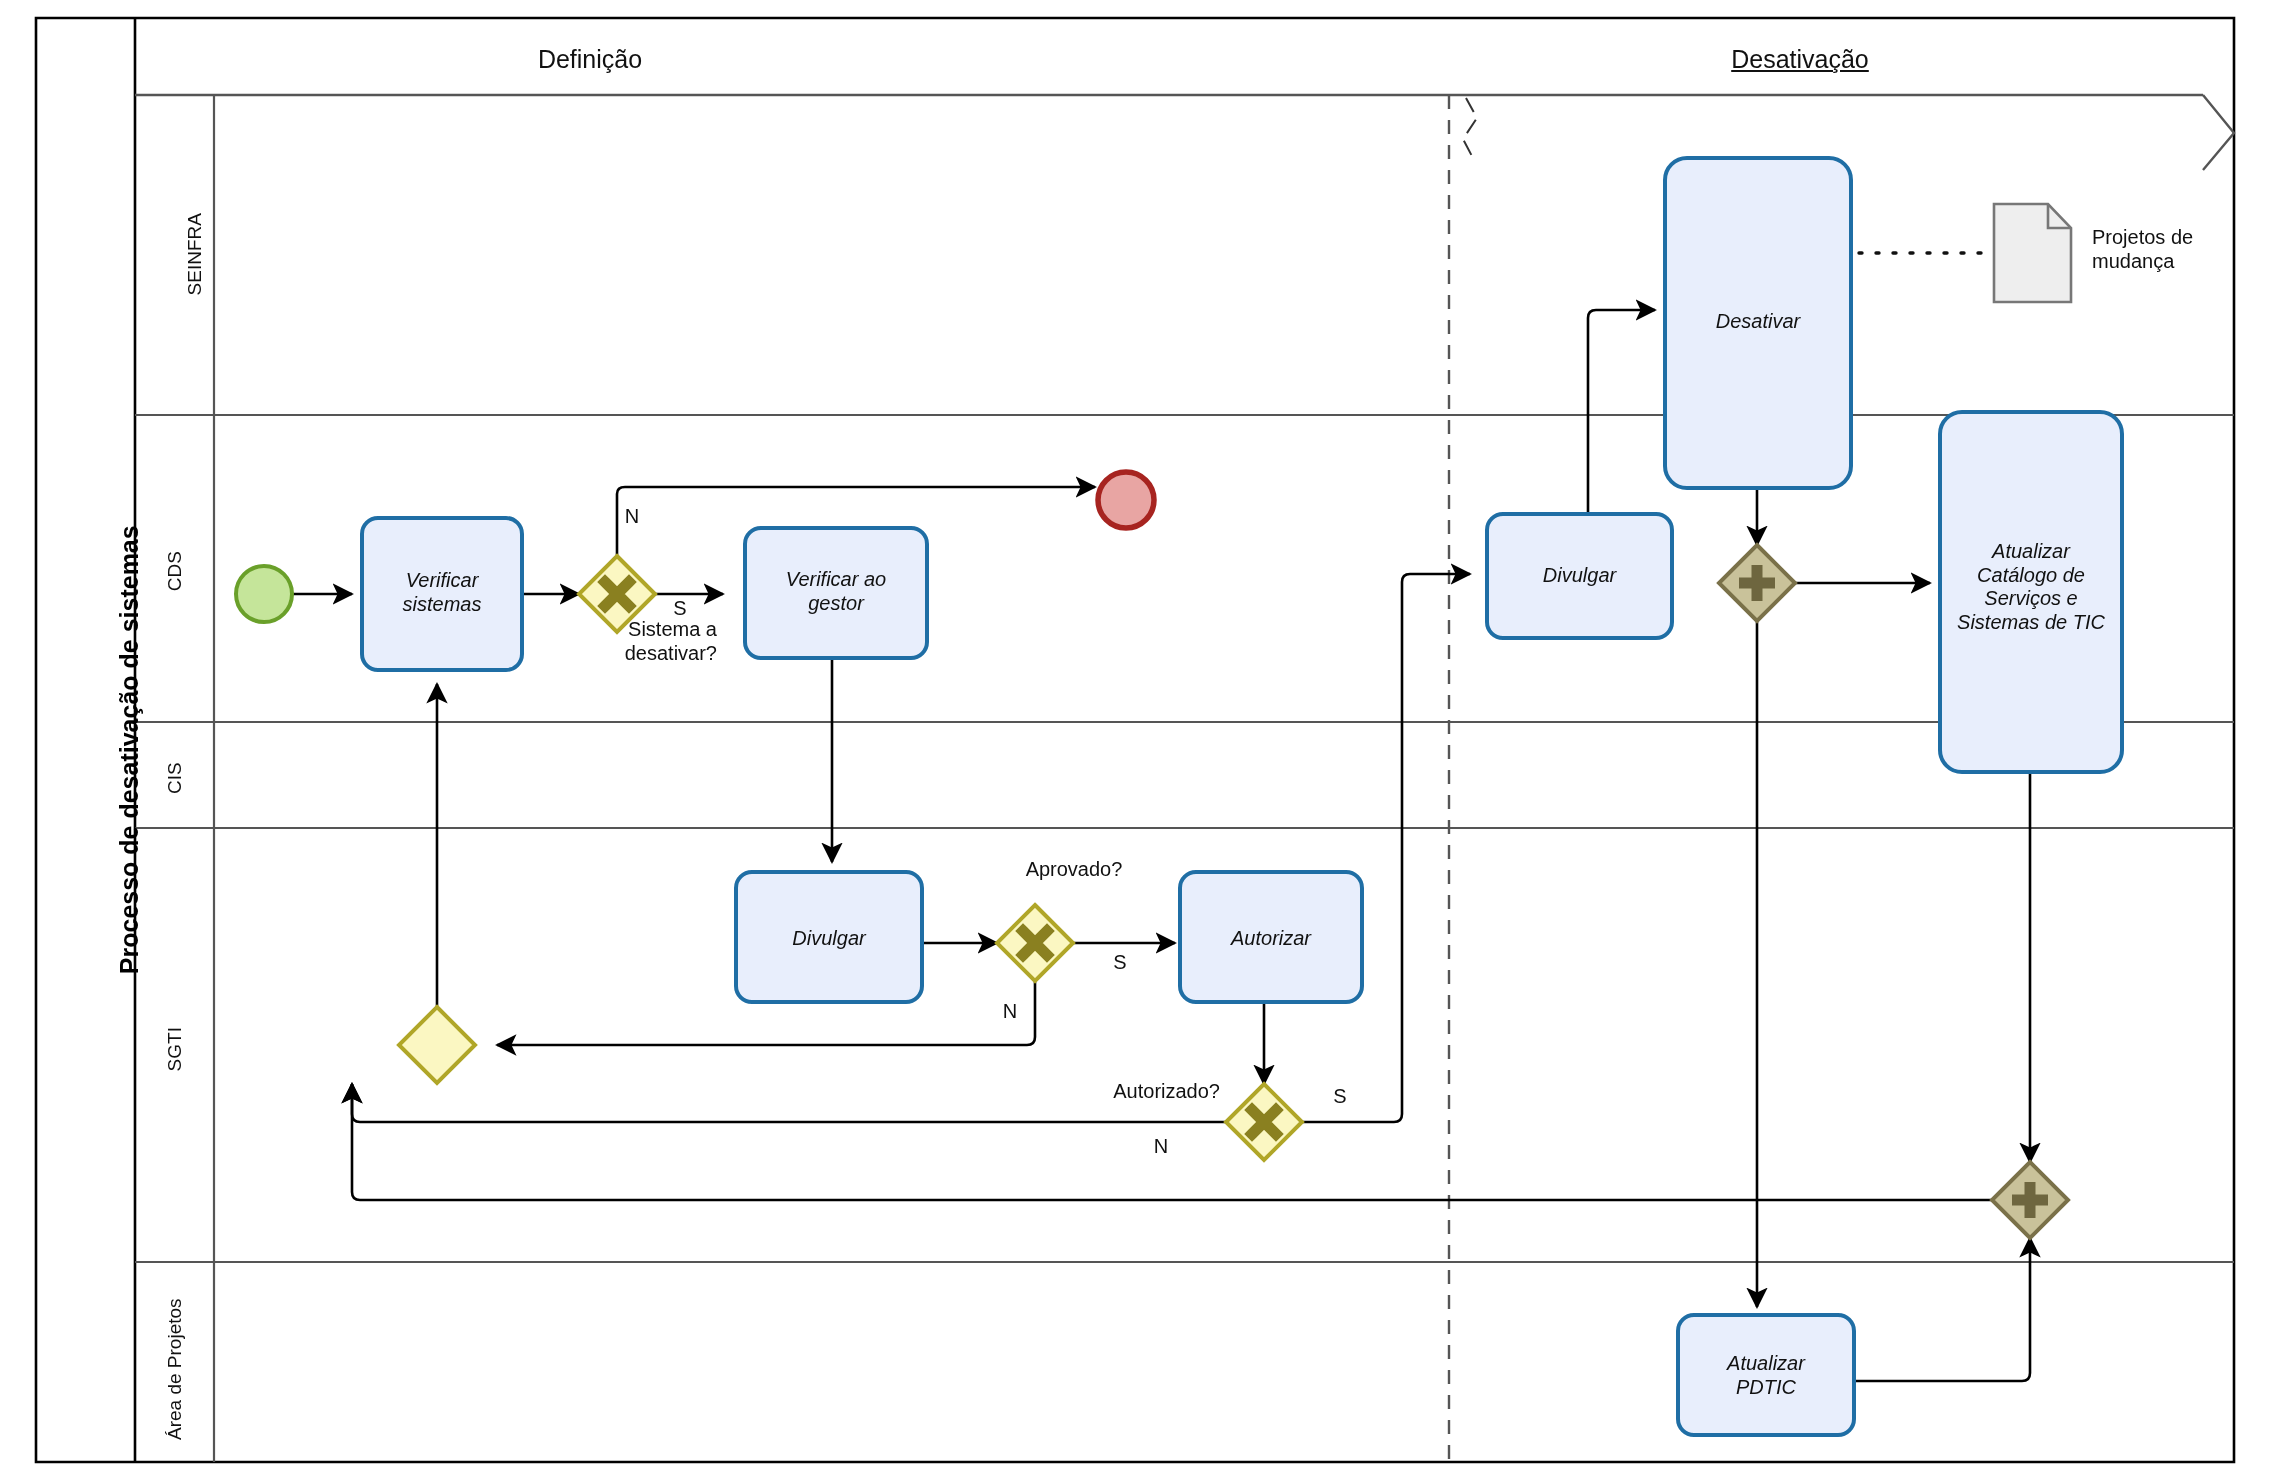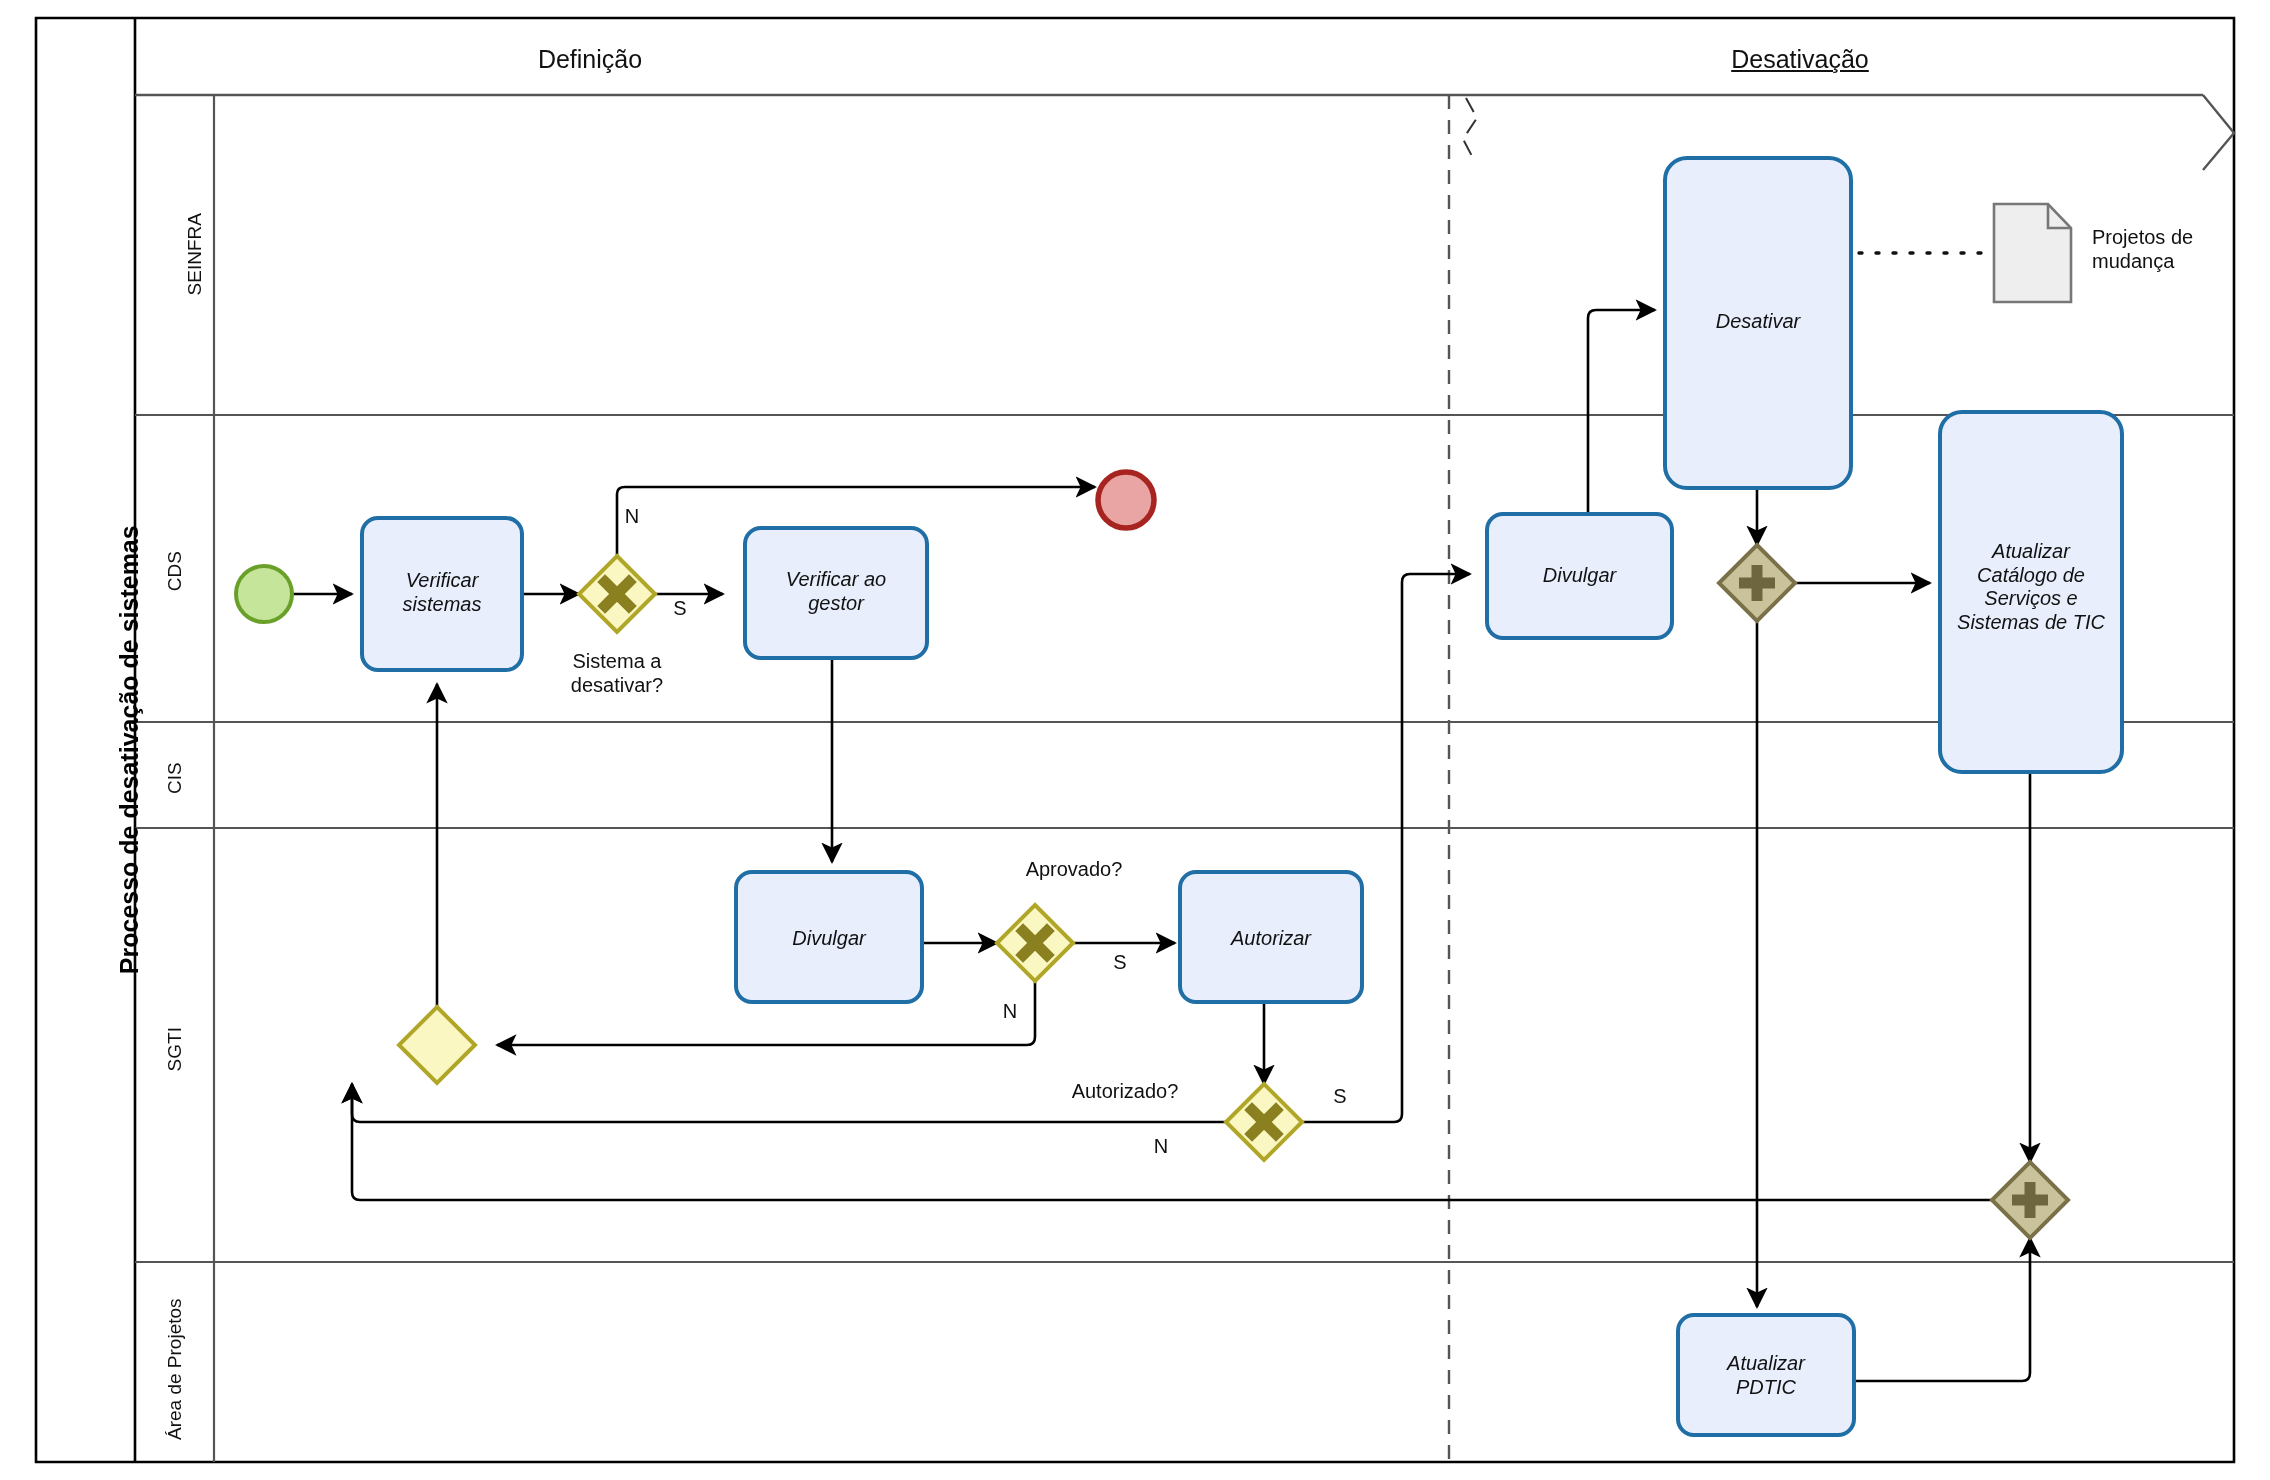--- a/index.html
+++ b/index.html
@@ -171,24 +171,24 @@
 <div class="lbl tasklbl" style="left:1180px;top:927px;width:182px;white-space:pre-line;">Autorizar</div>
 <div class="lbl tasklbl" style="left:1487px;top:564px;width:185px;white-space:pre-line;">Divulgar</div>
 <div class="lbl tasklbl" style="left:1665px;top:310px;width:186px;white-space:pre-line;">Desativar</div>
 <div class="lbl tasklbl" style="left:1936px;top:540px;width:190px;white-space:pre-line;">Atualizar
 Catálogo de
 Serviços e
 Sistemas de TIC</div>
 <div class="lbl tasklbl" style="left:1678px;top:1352px;width:176px;white-space:pre-line;">Atualizar
 PDTIC</div>
 
-<div class="lbl gwlbl" style="left:517px;top:650px;width:200px;white-space:pre-line;text-align:center;">Sistema a
+<div class="lbl gwlbl" style="left:517px;top:618px;width:200px;white-space:pre-line;text-align:right;">Sistema a
 desativar?</div>
 <div class="lbl gwlbl" style="left:974px;top:858px;width:200px;text-align:center;">Aprovado?</div>
-<div class="lbl gwlbl" style="left:1030px;top:1080px;width:190px;text-align:center;">Autorizado?</div>
+<div class="lbl gwlbl" style="left:1030px;top:1080px;width:190px;text-align:right;">Autorizado?</div>
 
 <div class="lbl flowlbl" style="left:612px;top:505px;width:40px;">N</div>
 <div class="lbl flowlbl" style="left:660px;top:597px;width:40px;">S</div>
 <div class="lbl flowlbl" style="left:1100px;top:951px;width:40px;">S</div>
 <div class="lbl flowlbl" style="left:990px;top:1000px;width:40px;">N</div>
 <div class="lbl flowlbl" style="left:1320px;top:1085px;width:40px;">S</div>
 <div class="lbl flowlbl" style="left:1141px;top:1135px;width:40px;">N</div>
 
 <div class="lbl doclbl" style="left:2092px;top:225px;width:165px;white-space:pre-line;text-align:left;">Projetos de
 mudança</div>

